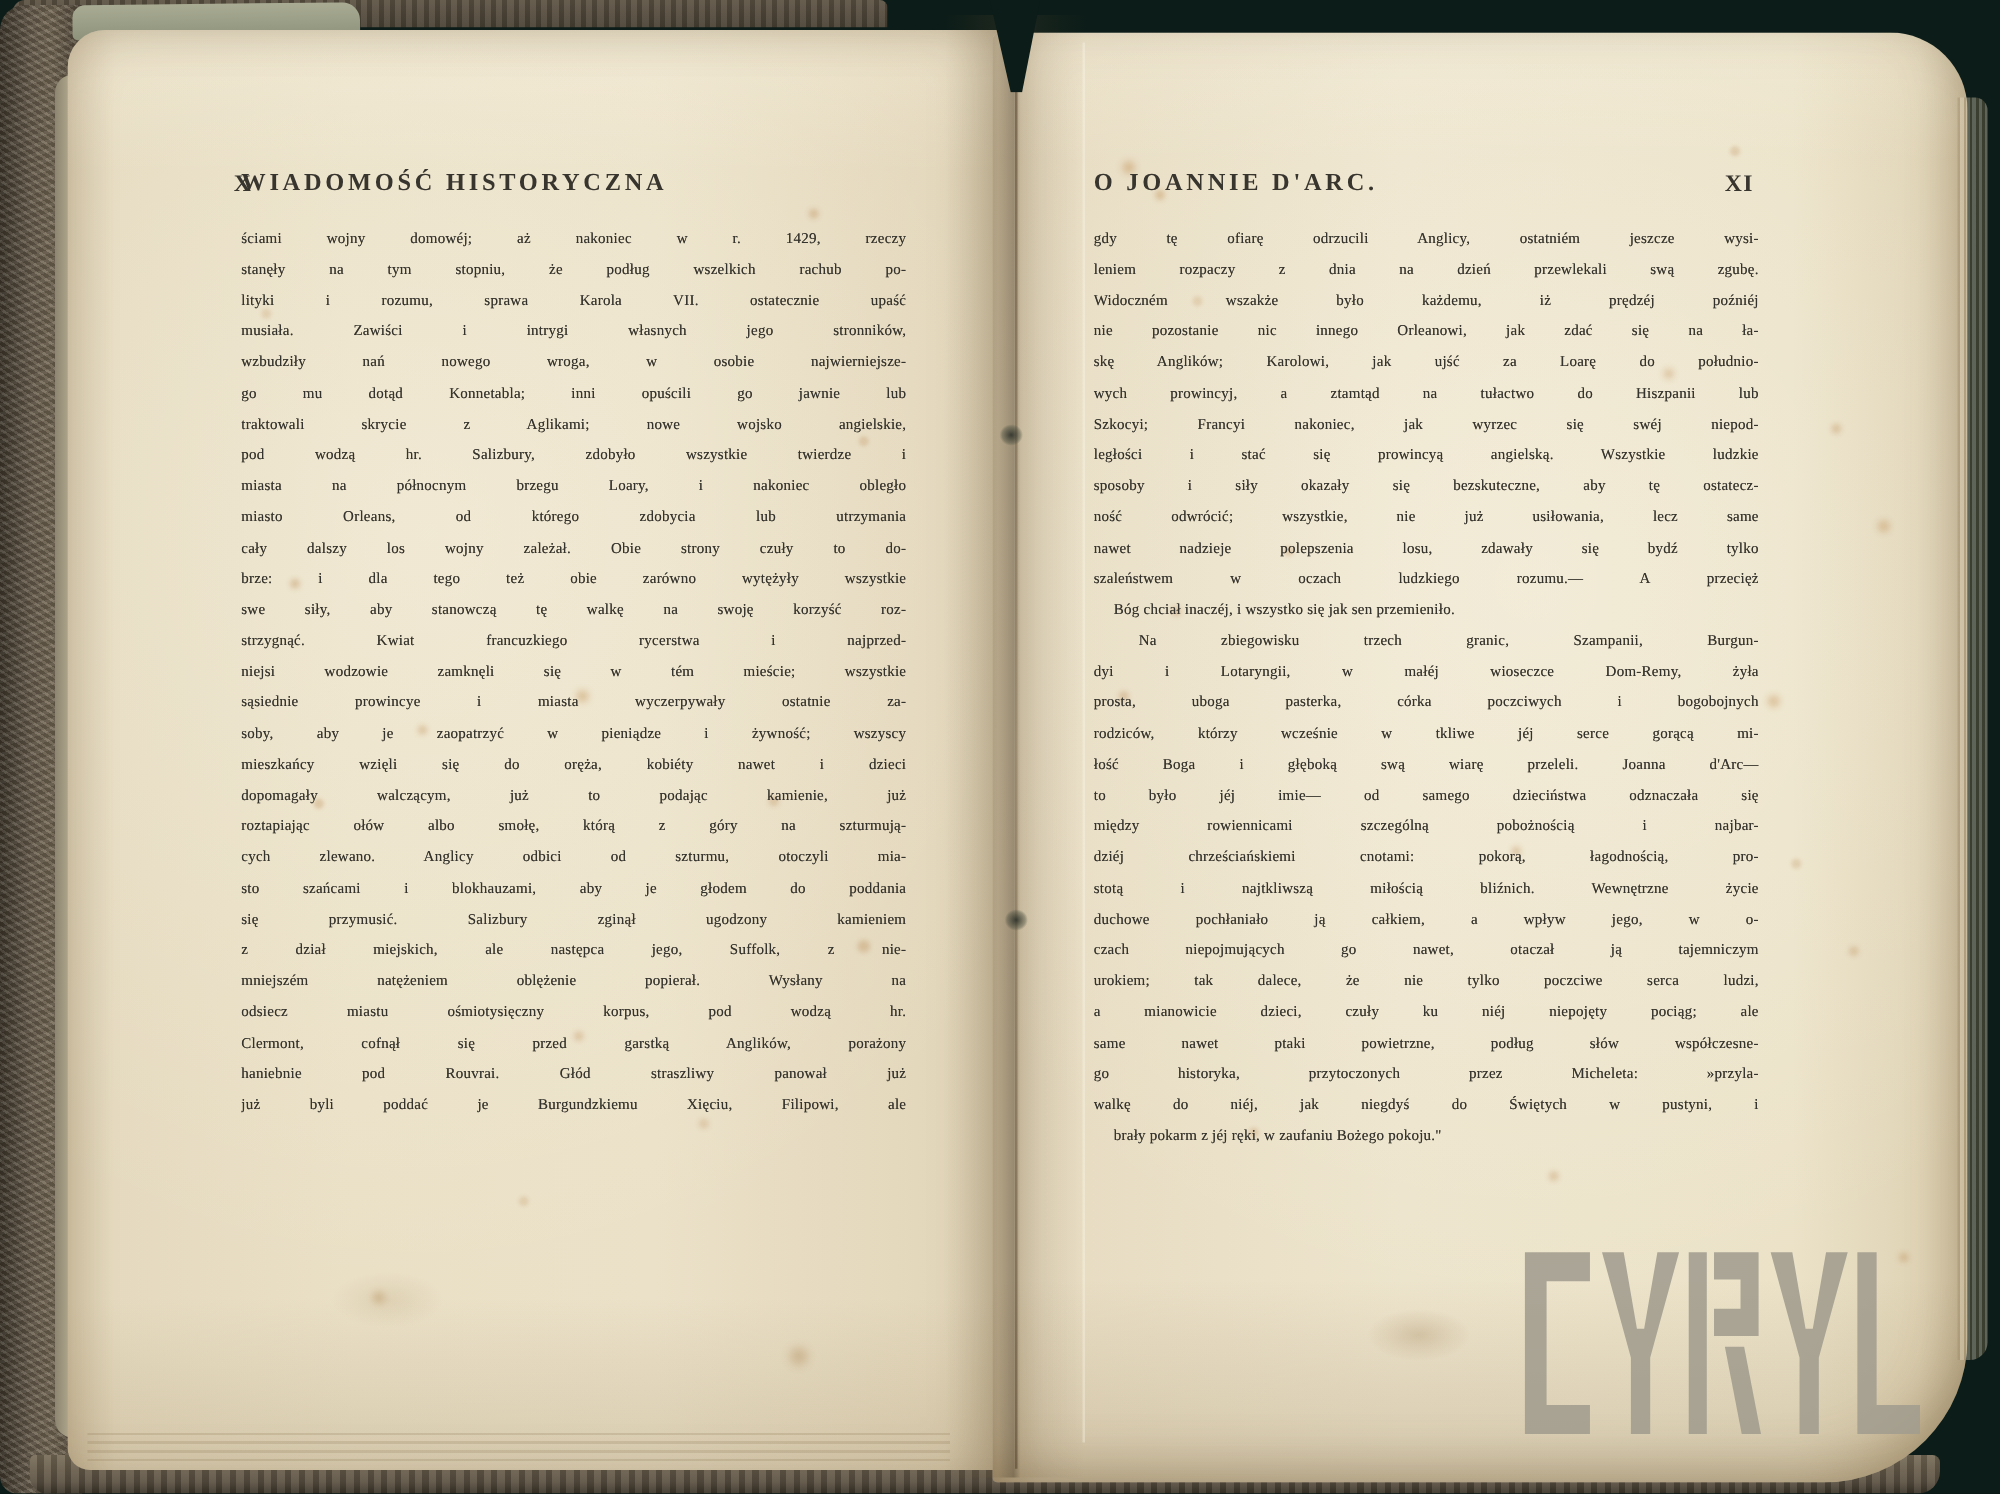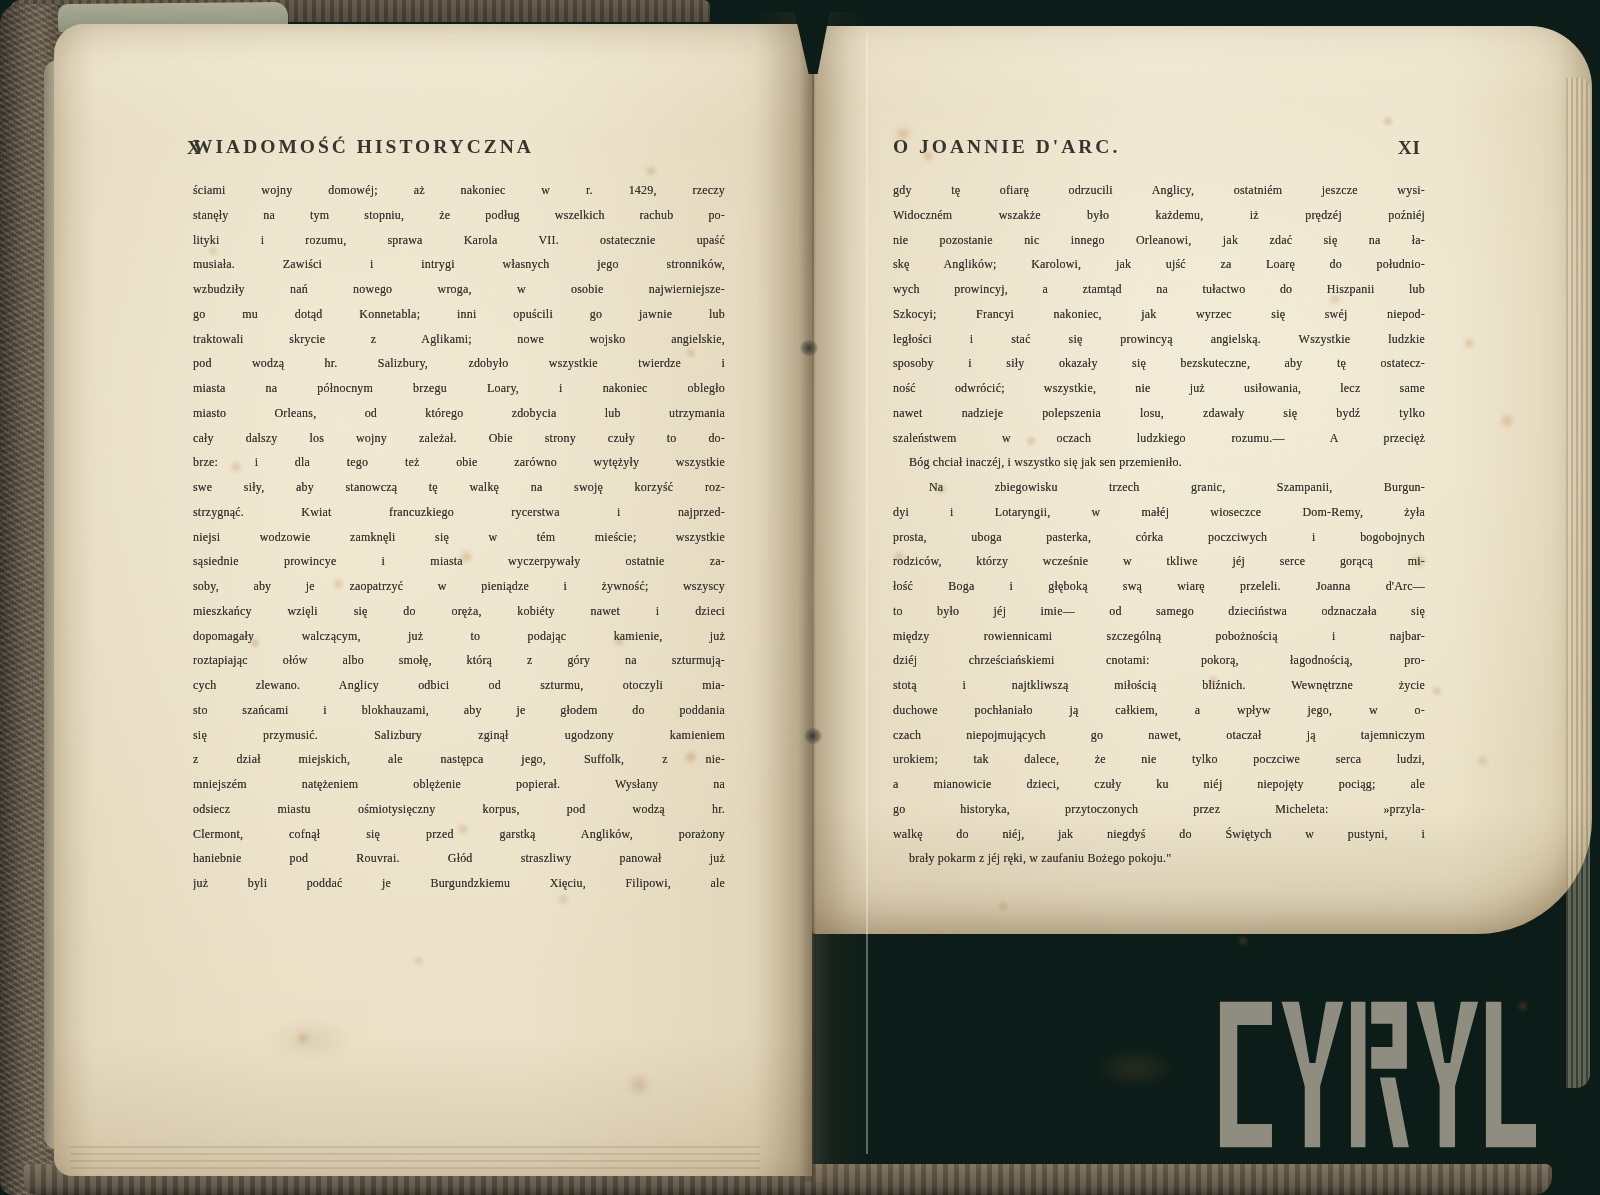--- a/index.html
+++ b/index.html
@@ -32,21 +32,21 @@
 
   
   .page{position:absolute;}
   .page-left{left:54px;top:24px;width:758px;height:1152px;
     background:
       radial-gradient(120% 85% at 38% 35%, rgba(255,252,240,.30), rgba(255,255,255,0) 62%),
       linear-gradient(180deg, rgba(255,250,235,.25) 0%, rgba(0,0,0,0) 10%, rgba(0,0,0,0) 88%, rgba(130,105,65,.18) 100%),
       linear-gradient(90deg,#d5c7aa 0%,#e5dabf 5%,#eae0c6 30%,#ebe1c8 62%,#e3d7bb 92%,#dccfb1 100%);
     border-radius:30px 4px 0 18px;
     box-shadow:inset -34px 0 55px -24px rgba(85,65,38,.38), inset 18px 14px 40px -18px rgba(120,95,55,.28);}
-  .page-right{left:812px;top:26px;width:780px;height:908px;
+  .page-right{left:794px;top:26px;width:780px;height:1160px;
     background:
       radial-gradient(110% 80% at 55% 38%, rgba(255,252,242,.32), rgba(255,255,255,0) 64%),
       linear-gradient(180deg, rgba(255,250,235,.2) 0%, rgba(0,0,0,0) 9%, rgba(0,0,0,0) 86%, rgba(130,105,65,.22) 100%),
       linear-gradient(90deg,#d9cbad 0%,#e7dcc2 5%,#ede4cc 42%,#ebe2c8 82%,#e0d4b6 95%,#cfc1a1 100%);
     border-radius:6px 62px 115px 4px;
     box-shadow:inset 30px 0 55px -24px rgba(85,65,38,.34), inset -16px -20px 46px -16px rgba(105,80,45,.42);}
 
   .page-edge-right{position:absolute;left:1566px;top:78px;width:24px;height:1010px;
     background:repeating-linear-gradient(90deg, rgba(150,130,95,.45) 0 2px, rgba(230,220,195,.5) 2px 5px);
     border-radius:0 10px 14px 0;opacity:.75;}
@@ -164,20 +164,21 @@
       </div>
   </div>
 
   <div class="page page-right">
     <div class="running-head head-right">
       <div class="rtitle">O JOANNIE D'ARC.</div>
       <span class="pnum">XI</span>
     </div>
     <div class="col col-right">
         <div class="text-line">gdy tę ofiarę odrzucili Anglicy, ostatniém jeszcze wysi-</div>
+        <div class="text-line">leniem rozpaczy z dnia na dzień przewlekali swą zgubę.</div>
         <div class="text-line">Widoczném wszakże było każdemu, iż prędzéj poźniéj</div>
         <div class="text-line">nie pozostanie nic innego Orleanowi, jak zdać się na ła-</div>
         <div class="text-line">skę Anglików; Karolowi, jak ujść za Loarę do południo-</div>
         <div class="text-line">wych prowincyj, a ztamtąd na tułactwo do Hiszpanii lub</div>
         <div class="text-line">Szkocyi; Francyi nakoniec, jak wyrzec się swéj niepod-</div>
         <div class="text-line">ległości i stać się prowincyą angielską. Wszystkie ludzkie</div>
         <div class="text-line">sposoby i siły okazały się bezskuteczne, aby tę ostatecz-</div>
         <div class="text-line">ność odwrócić; wszystkie, nie już usiłowania, lecz same</div>
         <div class="text-line">nawet nadzieje polepszenia losu, zdawały się bydź tylko</div>
         <div class="text-line">szaleństwem w oczach ludzkiego rozumu.— A przecięż</div>
@@ -188,20 +189,21 @@
         <div class="text-line">rodziców, którzy wcześnie w tkliwe jéj serce gorącą mi-</div>
         <div class="text-line">łość Boga i głęboką swą wiarę przeleli.  Joanna d'Arc—</div>
         <div class="text-line">to było jéj imie— od samego dzieciństwa odznaczała się</div>
         <div class="text-line">między rowiennicami szczególną pobożnością i najbar-</div>
         <div class="text-line">dziéj chrześciańskiemi cnotami: pokorą, łagodnością, pro-</div>
         <div class="text-line">stotą i najtkliwszą miłością bliźnich.  Wewnętrzne życie</div>
         <div class="text-line">duchowe pochłaniało ją całkiem, a wpływ jego, w o-</div>
         <div class="text-line">czach niepojmujących go nawet, otaczał ją tajemniczym</div>
         <div class="text-line">urokiem; tak dalece, że nie tylko poczciwe serca ludzi,</div>
         <div class="text-line">a mianowicie dzieci, czuły ku niéj niepojęty pociąg; ale</div>
+        <div class="text-line">same nawet ptaki powietrzne, podług słów współczesne-</div>
         <div class="text-line">go historyka, przytoczonych przez Micheleta: »przyla-</div>
         <div class="text-line">walkę do niéj, jak niegdyś do Świętych w pustyni, i</div>
         <div class="text-line para-end">brały pokarm z jéj ręki, w zaufaniu Bożego pokoju."</div>
       </div>
   </div>
 
   <div class="page-edge-right"></div>
   <div class="page-edge-bottomleft"></div>
 
   <div class="gutter"></div>

